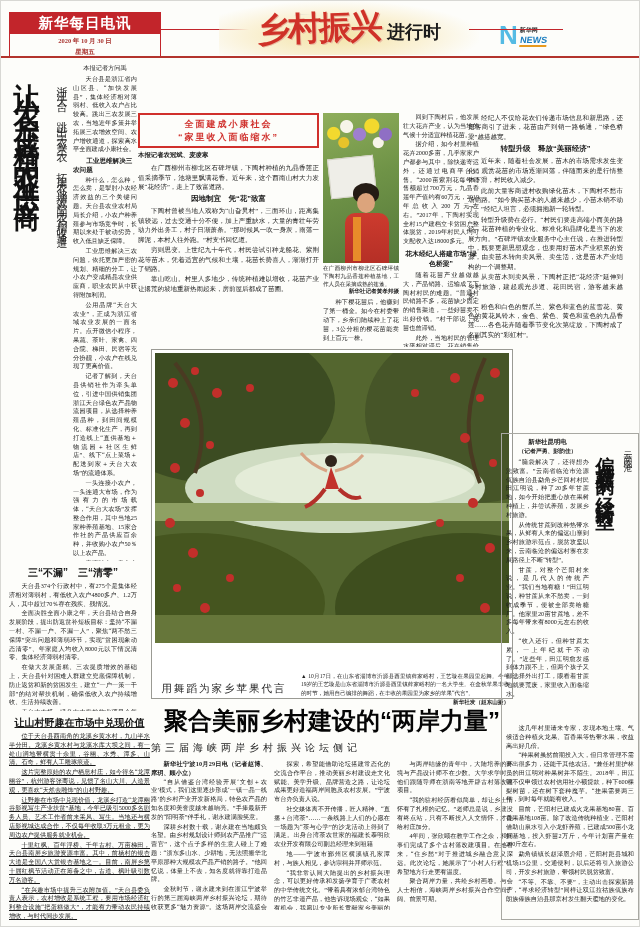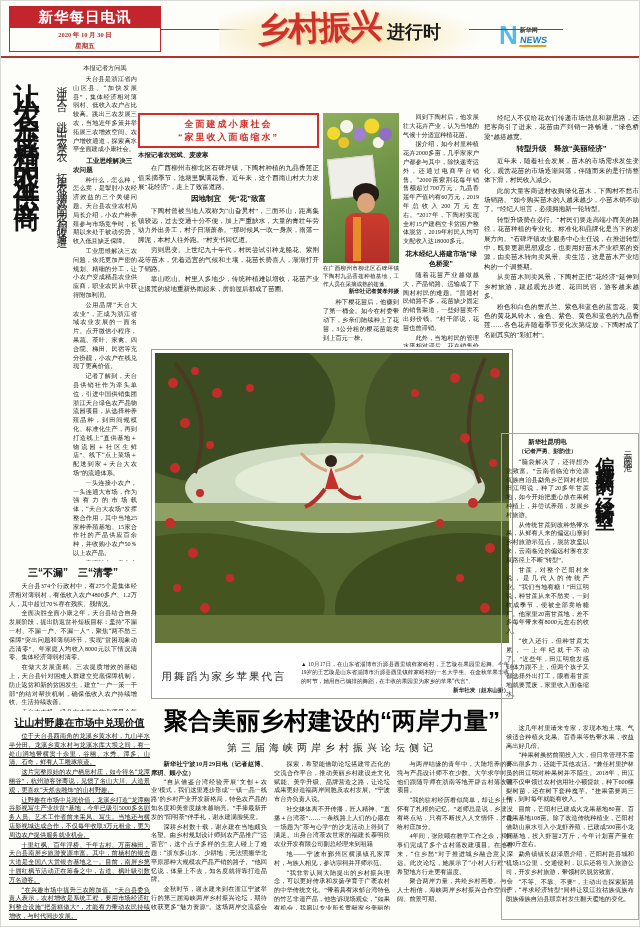--- a/index.html
+++ b/index.html
@@ -7,21 +7,21 @@
   .page {
     position:relative; width:640px; height:927px; margin:0 auto;
     background:#fdfdfa; overflow:hidden;
     font-family:"Liberation Serif","DejaVu Serif",serif;
     color:#1c1c1c; border:1px solid #d8d8d4;
   }
   .sans { font-family:"Liberation Sans","DejaVu Sans",sans-serif; }
 
   
   .masthead { position:absolute; left:0; top:0; width:640px; height:55px; }
-  .mast-box { position:absolute; left:8px; top:5px; width:152px; height:46px; }
+  .mast-box { position:absolute; left:8px; top:11px; width:152px; height:46px; }
   .mast-title { background:#c2252b; color:#fff; font-size:14.5px; font-weight:bold;
     text-align:center; line-height:22px; height:22px; letter-spacing:1px; }
   .mast-date { border:1px solid #c2252b; border-top:none; height:24px;
     color:#a8332f; font-size:6.5px; font-weight:bold; text-align:center; line-height:1.7; padding-top:1px; }
   .connector { position:absolute; height:1px; background:#c2252b; }
   .app-block { position:absolute; left:292px; top:13px; display:flex; align-items:center; gap:5px; }
   .app-icon { width:24px; height:24px; border-radius:5px; background:linear-gradient(#1d4e9e 55%,#5aa0d8);
     color:#fff; font-size:5px; text-align:center; line-height:11px; font-weight:bold; overflow:hidden; }
   .app-text { font-size:9px; font-weight:bold; line-height:1.25; color:#111; }
   .banner { position:absolute; left:218px; top:0; width:260px; height:54px;
@@ -66,21 +66,21 @@
   .main-headline { position:absolute; left:140px; top:60px; width:496px; height:46px;
     font-size:30px; font-weight:900; letter-spacing:0; text-align:center; line-height:46px; color:#050505; }
   .midband { position:absolute; left:137px; top:112px; width:501px; height:318px; }
   .colA { position:absolute; left:0; top:0; width:181px; height:234px; overflow:hidden; }
   .slogan-box { border:2px solid #d0302c; padding:3px 2px; text-align:center; color:#d0302c;
     font-weight:bold; font-size:9px; line-height:1.4; letter-spacing:2px;
     font-family:"Liberation Sans","DejaVu Sans",sans-serif; margin-bottom:3px; }
   .byline-bold { font-size:6.4px; font-weight:bold; margin:2px 0 3px; }
   .colB { position:absolute; left:185px; top:0; width:76px; height:234px; overflow:hidden; }
   .colC { position:absolute; left:265px; top:0; width:76px; height:234px; overflow:hidden; }
-  .colD { position:absolute; left:346px; top:0; width:155px; height:318px; overflow:hidden; }
+  .colD { position:absolute; left:330px; top:0; width:155px; height:318px; overflow:hidden; }
   .photo1 { position:relative; width:76px; height:150px; overflow:hidden;
     background:linear-gradient(160deg,#8fae5b 0%, #6f9347 45%, #55783a 100%); }
   .flowers { position:absolute; left:2px; top:2px; width:72px; height:46px;
     background:
       radial-gradient(circle at 12% 40%, #f3d92e 0 6px, rgba(0,0,0,0) 7px),
       radial-gradient(circle at 30% 25%, #f7f4e8 0 6px, rgba(0,0,0,0) 7px),
       radial-gradient(circle at 48% 42%, #9f7fd0 0 6px, rgba(0,0,0,0) 7px),
       radial-gradient(circle at 65% 24%, #f3d92e 0 7px, rgba(0,0,0,0) 8px),
       radial-gradient(circle at 84% 42%, #8f6fc4 0 6px, rgba(0,0,0,0) 7px),
       radial-gradient(circle at 74% 60%, #f7f4e8 0 5px, rgba(0,0,0,0) 6px),
@@ -92,29 +92,29 @@
   .vest { position:absolute; left:22px; top:100px; width:44px; height:50px; border-radius:10px 10px 0 0;
     background:linear-gradient(#cd3b2e,#b52f26); }
   .vest:after { content:""; position:absolute; left:8px; top:4px; width:8px; height:44px; background:#e88c2a; }
   .cap6 { font-size:5.6px; line-height:1.4; text-align:justify; margin-top:2px; }
   .credit { font-weight:bold; text-align:right; font-size:5.6px; }
 
   
   .apple-frame { position:absolute; left:150px; top:348px; width:362px; height:350px;
     border:1px solid #9a9a94; padding:3px; background:#fff; }
   .apple-photo { width:354px; height:290px; display:block; }
-  .apple-caption { display:flex; height:50px; align-items:center; gap:8px; padding-top:18px; }
+  .apple-caption { display:flex; height:50px; align-items:center; gap:8px; padding-top:18px;margin-top:12px; }
   .apple-cap-title { width:138px; text-align:center; font-size:10.5px; letter-spacing:2px; color:#222; }
   .apple-cap-text { flex:1; font-size:5.6px; line-height:1.45; text-align:justify; color:#222; }
   .apple-cap-text .credit { margin-top:1px; }
 
   
   .bottom-art { position:absolute; left:150px; top:704px; width:362px; height:215px; }
   .bottom-headline { font-size:24px; font-weight:900; text-align:center; letter-spacing:0; color:#050505; }
-  .bottom-sub { font-size:10px; letter-spacing:4px; text-align:center; margin:4px 0 5px; color:#222; }
+  .bottom-sub { font-size:10px; letter-spacing:4px; text-align:left; margin:4px 0 5px; color:#222; }
   .bottom-cols { display:flex; gap:7px; height:150px; }
   .bottom-cols .bcol { flex:1; overflow:hidden; }
   .byline-lead { font-size:6.2px; font-weight:bold; line-height:1.42; text-indent:2em; text-align:justify; }
 
   
   .lincang { position:absolute; left:500px; top:432px; width:138px; height:487px;
     border:1px solid #a8a8a2; padding:4px; }
   .lc-top { display:flex; gap:3px; height:282px; }
   .lc-body { flex:1; overflow:hidden; }
   .lc-byline1 { font-size:6.4px; font-weight:bold; text-align:center; }

